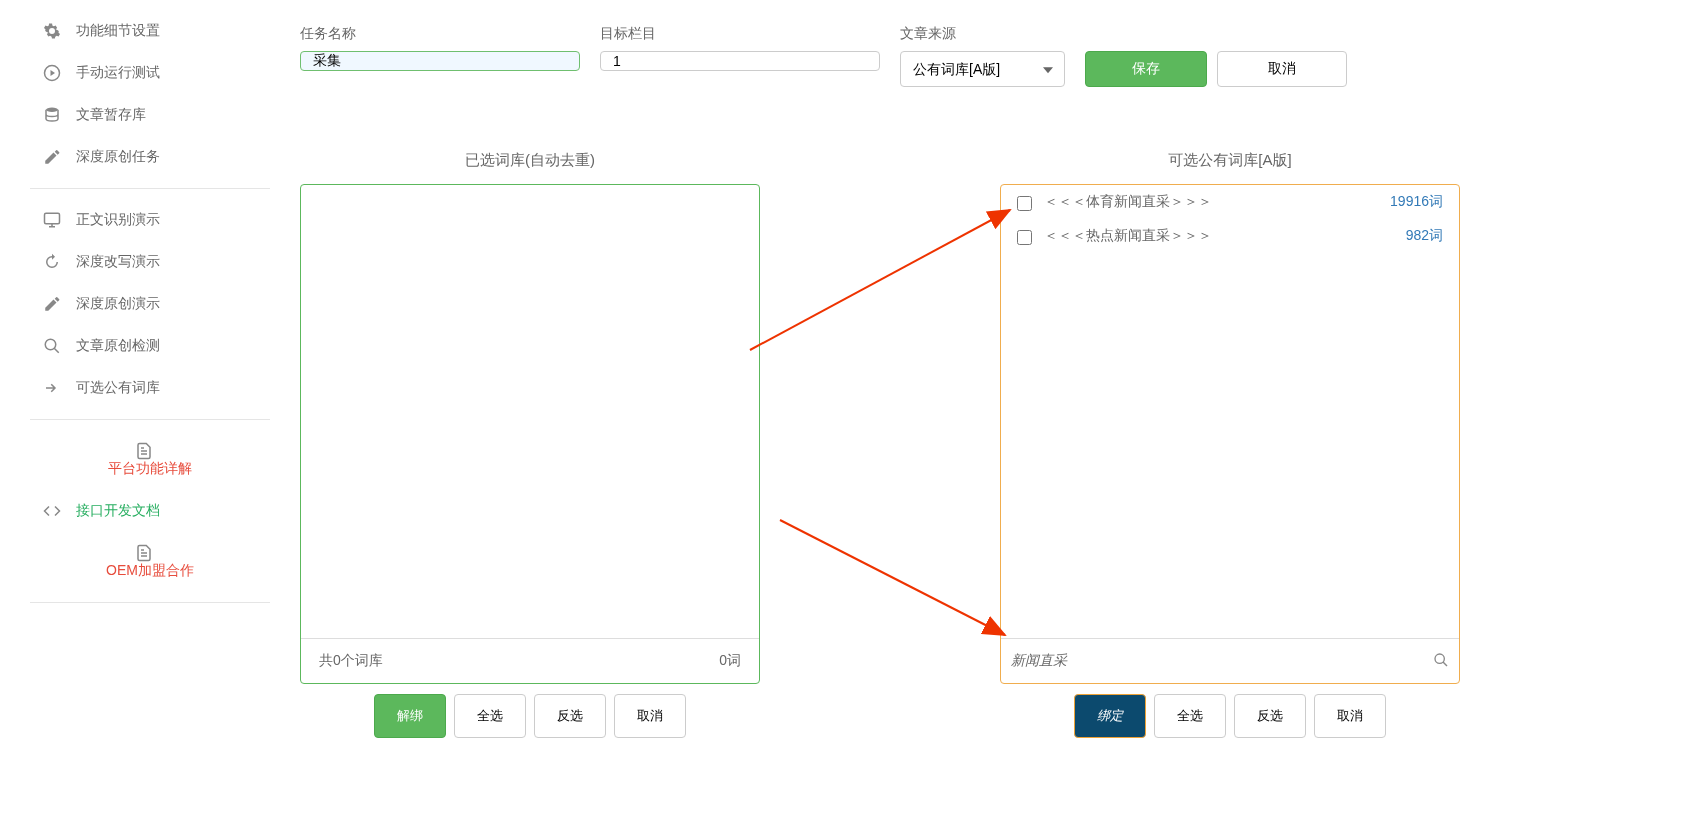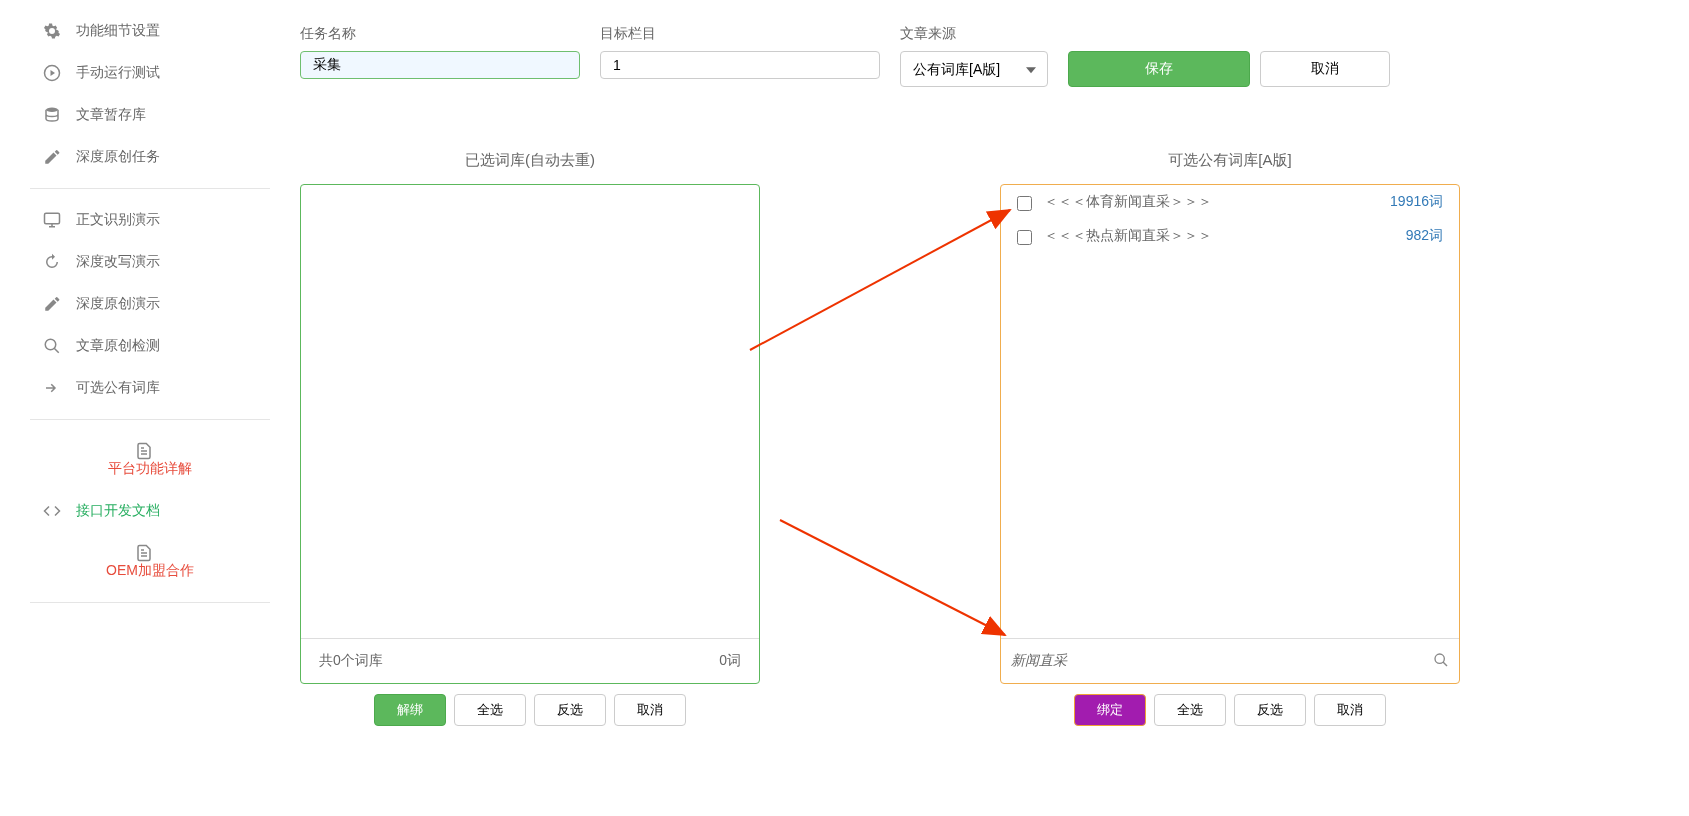--- a/index.html
+++ b/index.html
@@ -11,31 +11,31 @@
     .sidebar-item .icon svg { width: 18px; height: 18px; fill: #888; }
     .sidebar-item.red { color: #e74c3c; flex-direction: column; }
     .sidebar-item.green { color: #27ae60; }
     .sidebar-divider { height: 1px; background: #e5e5e5; margin: 10px 0; }
     
     .main { position: absolute; left: 300px; top: 25px; right: 40px; }
     
     .form-row { display: flex; gap: 20px; margin-bottom: 64px; }
     .form-group { display: flex; flex-direction: column; }
     .form-label { color: #666; margin-bottom: 8px; font-size: 14px; }
-    .form-input { border: 1px solid #ccc; border-radius: 4px; padding: 8px 12px; font-size: 14px; width: 280px; height: 28px; }
+    .form-input { border: 1px solid #ccc; border-radius: 4px; padding: 8px 12px; font-size: 14px; width: 280px; height: 20px; }
     .form-input.active { border-color: #6fbf6f; background: #f0f8ff; }
-    .form-select { border: 1px solid #ccc; border-radius: 4px; padding: 6px 30px 6px 12px; font-size: 14px; width: 148px; height: 36px; background: #fff; appearance: none; position: relative; }
+    .form-select { border: 1px solid #ccc; border-radius: 4px; padding: 6px 30px 6px 12px; font-size: 14px; width: 165px; height: 36px; background: #fff; appearance: none; position: relative; }
     .select-wrap { position: relative; }
     .select-wrap::after { content: ''; position: absolute; right: 12px; top: 50%; transform: translateY(-30%); width: 0; height: 0; border-left: 5px solid transparent; border-right: 5px solid transparent; border-top: 6px solid #666; pointer-events: none; }
     
     .btn { padding: 8px 40px; border-radius: 4px; border: 1px solid #ccc; background: #fff; cursor: pointer; font-size: 14px; height: 36px; }
-    .btn-primary { background: #5cb85c; border-color: #4ca94c; color: #fff; padding: 8px 76px; }
+    .btn-primary { background: #5cb85c; border-color: #4ca94c; color: #fff; padding: 8px 46px; }
     .btn-default { background: #fff; }
-    .btn-sm { padding: 4px 22px; height: 32px; font-size: 13px; }
-    .btn-orange { background: #a21caf; border-color: #eea236; color: #fff; }
+    .btn-sm { padding: 4px 22px; height: 44px; font-size: 13px; }
+    .btn-orange { background: #0c4a6e; border-color: #eea236; color: #fff; font-style: italic; }
     .btn-green-sm { background: #5cb85c; border-color: #4ca94c; color: #fff; }
     .btn-actions { display: flex; gap: 10px; align-items: flex-end; }
     
     .panels-row { display: flex; gap: 240px; }
     .panels-row .left-wrap { flex: 0 0 460px; }
     .panels-row .right-wrap { flex: 0 0 460px; }
     
     .panel-title { text-align: center; color: #666; margin-bottom: 14px; font-size: 15px; }
     .panel { border: 1px solid #5cb85c; border-radius: 4px; height: 500px; display: flex; flex-direction: column; width: 460px; }
     .panel.orange { border-color: #f0ad4e; }

